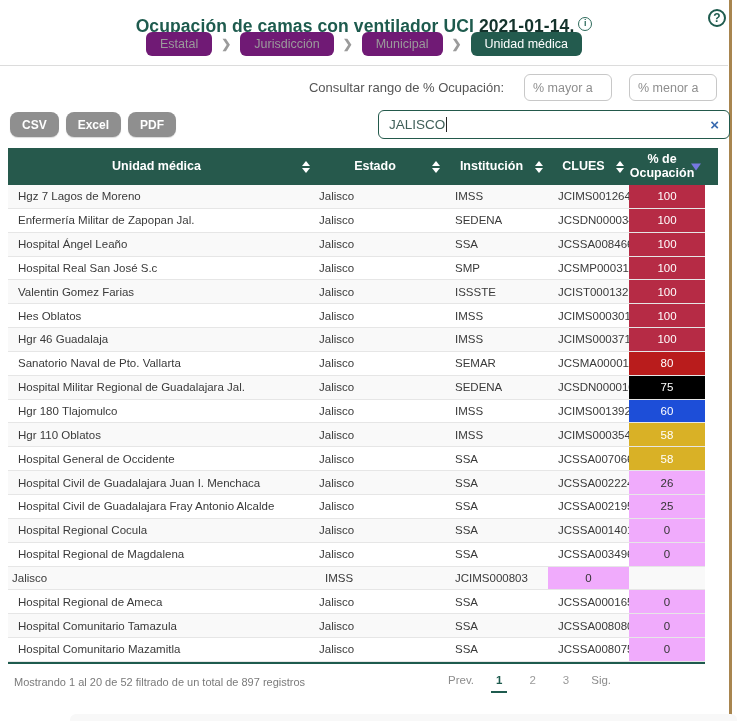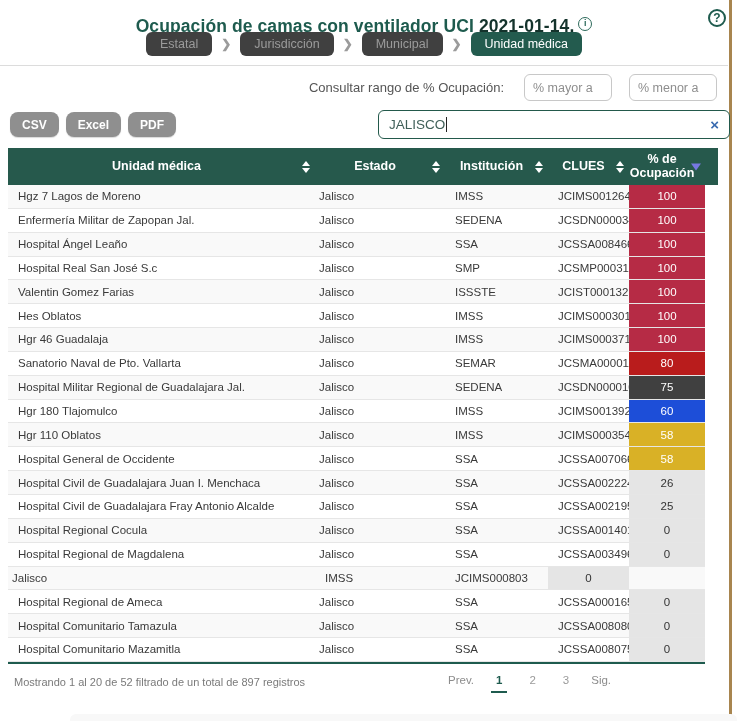--- a/index.html
+++ b/index.html
@@ -15,21 +15,21 @@
   .title-row { position:absolute; top:16px; left:0; width:728px; text-align:center; }
   .title { font-size:17.5px; font-weight:bold; color:#1E5B4E; letter-spacing:.1px; }
   .title .date { color:#14332C; margin-left:5px; }
   .info-icon { display:inline-block; width:14px; height:14px; border:1.6px solid #2E6B5C; border-radius:50%;
     font-size:9px; line-height:11px; color:#2E6B5C; text-align:center; vertical-align:super; margin-left:4px; font-weight:bold; }
   .help-icon { position:absolute; top:9px; right:11px; width:18px; height:18px; border:2px solid #1E5B4E;
     border-radius:50%; color:#1E5B4E; font-weight:bold; font-size:12px; text-align:center; line-height:15px; cursor:pointer; }
 
   
   .breadcrumb { position:absolute; top:32px; left:0; width:728px; display:flex; justify-content:center; align-items:center; gap:9px; }
-  .crumb { background:#404040; color:#9B9B9B; font-size:12.5px; padding:5px 14px; border-radius:6px; cursor:pointer; white-space:nowrap; }
+  .crumb { background:#701a75; color:#9B9B9B; font-size:12.5px; padding:5px 14px; border-radius:6px; cursor:pointer; white-space:nowrap; }
   .crumb.active { background:#235B4E; color:#ffffff; }
   .crumb-sep { color:#9B9B9B; font-size:12px; font-weight:bold; }
 
   .divider { position:absolute; top:65px; left:0; width:728px; height:1px; background:#DCDCDC; }
 
   
   .range-filter { position:absolute; top:74px; right:20px; display:flex; align-items:center; gap:17px; }
   .range-label { font-size:13px; color:#555; margin-right:3px; }
   .range-input { width:88px; height:27px; border:1px solid #C8C8C8; border-radius:6px; font-size:12.5px;
     padding:0 8px; color:#15803d; font-family:"Liberation Sans",sans-serif; }
@@ -60,21 +60,21 @@
 
   .tbl-body { position:absolute; top:185px; left:8px; width:697px; }
   .trow { display:grid; grid-template-columns:307px 130px 103px 81px 76px; height:23.85px; background:#fff;
     border-bottom:1px solid #E6E6E6; font-size:11.5px; color:#3A3A3A; cursor:default; }
   .trow.stripe { background:#F9F9F9; }
   .cell { display:flex; align-items:center; overflow:hidden; white-space:nowrap; }
   .c-name { padding-left:10px; }
   .c-estado { padding-left:4px; }
   .c-inst { padding-left:10px; }
   .c-clues { padding-left:10px; }
-  .c-occ { justify-content:center; background:#e5e5e5; color:#333; }
+  .c-occ { justify-content:center; background:#f0abfc; color:#333; }
   .c-occ.colored { color:#fff; }
   .tbl-bottom { position:absolute; top:662px; left:8px; width:697px; height:2px; background:#1E5B4E; }
 
   
   .summary { position:absolute; top:676px; left:14px; font-size:11px; color:#7A7A7A; }
   .pagination { position:absolute; top:674px; left:448px; display:flex; align-items:flex-start; gap:17px; font-size:11.5px; }
   .page-link { color:#8C8C8C; cursor:pointer; padding-bottom:5px; }
   .page-num { color:#9A9A9A; cursor:pointer; padding:0 5px 5px 5px; }
   .page-num.active { color:#1E5B4E; font-weight:bold; border-bottom:2px solid #1E5B4E; }
 
@@ -212,21 +212,21 @@
       <div class="cell c-estado">Jalisco</div>
       <div class="cell c-inst">SEMAR</div>
       <div class="cell c-clues">JCSMA000011</div>
       <div class="cell c-occ colored" style="background: #b91c1c;">80</div>
     </div>
     <div class="trow stripe">
       <div class="cell c-name">Hospital Militar Regional de Guadalajara Jal.</div>
       <div class="cell c-estado">Jalisco</div>
       <div class="cell c-inst">SEDENA</div>
       <div class="cell c-clues">JCSDN000010</div>
-      <div class="cell c-occ colored" style="background: #404040;">75</div>
+      <div class="cell c-occ colored" style="background: #000000;">75</div>
     </div>
     <div class="trow">
       <div class="cell c-name">Hgr 180 Tlajomulco</div>
       <div class="cell c-estado">Jalisco</div>
       <div class="cell c-inst">IMSS</div>
       <div class="cell c-clues">JCIMS001392</div>
       <div class="cell c-occ colored" style="background: #1d4ed8;">60</div>
     </div>
     <div class="trow stripe">
       <div class="cell c-name">Hgr 110 Oblatos</div>

